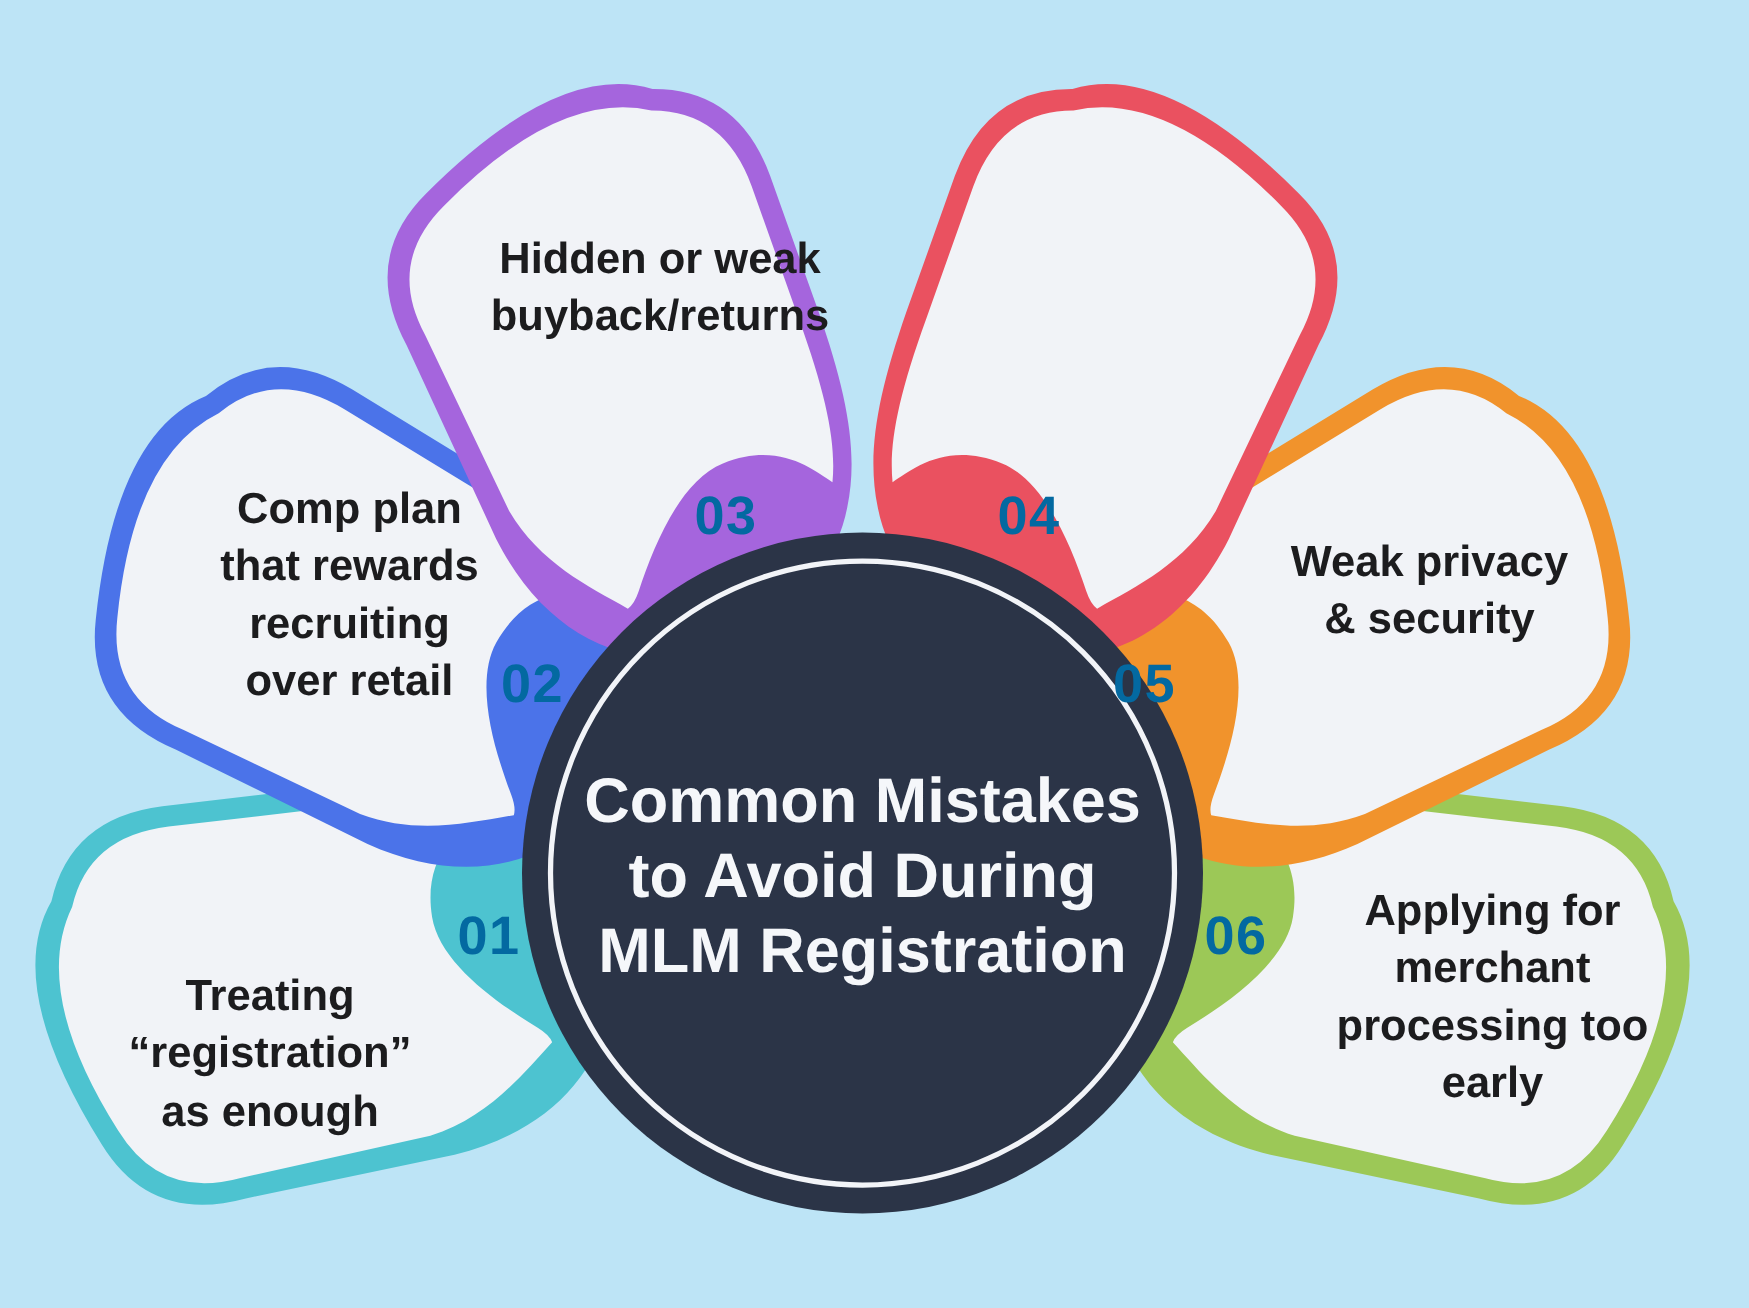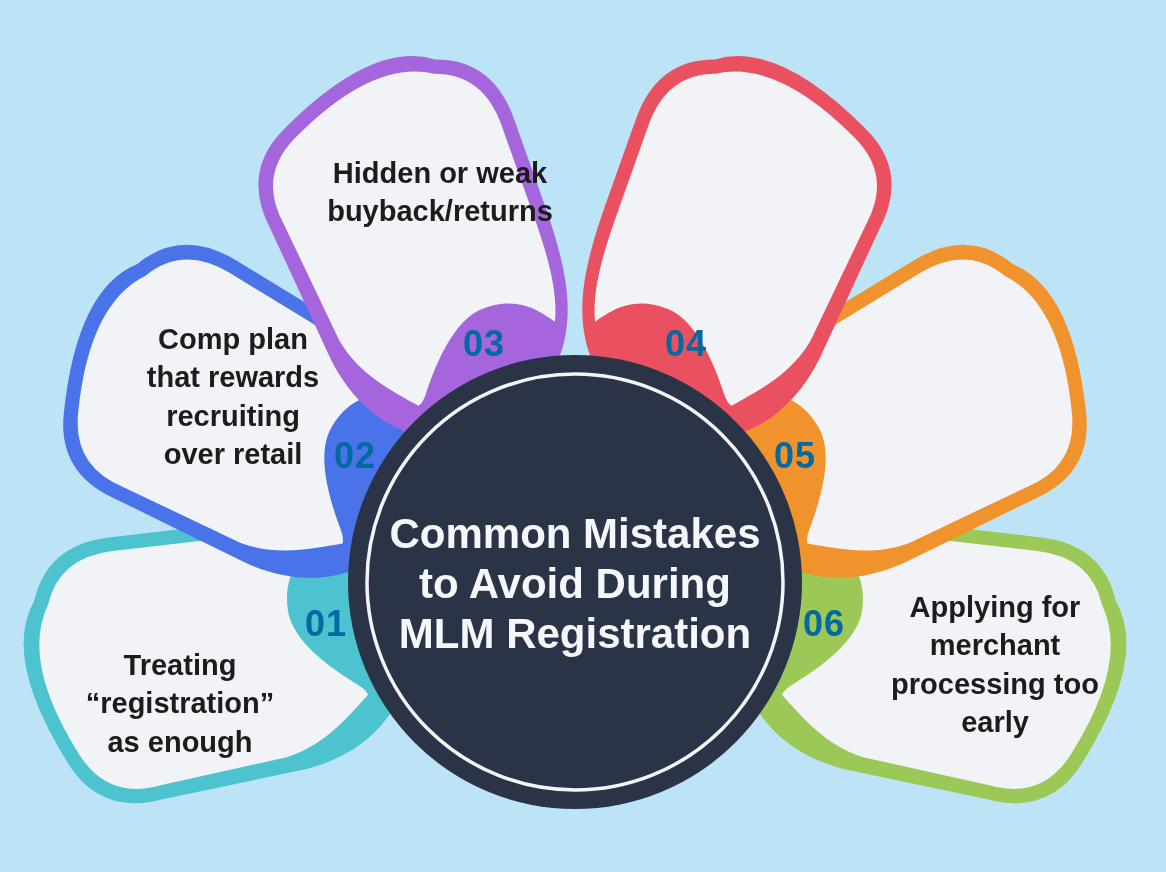--- a/index.html
+++ b/index.html
@@ -112,25 +112,27 @@
 
   <div class="petal-label" style="left:180px;top:659px;margin-top:44px;">Treating
 “registration”
 as enough</div>
   <div class="petal-label" style="left:233px;top:397px;">Comp plan
 that rewards
 recruiting
 over retail</div>
   <div class="petal-label" style="left:440px;top:192px;">Hidden or weak
 buyback/returns</div>
+  <div class="petal-label" style="left:953px;top:394px;">Weak privacy
+&amp; security</div>
   <div class="petal-label" style="left:995px;top:665px;">Applying for
 merchant
 processing too
 early</div>
 
   <div class="petal-number" style="left:326px;top:624px;">01</div>
   <div class="petal-number" style="left:355px;top:456px;">02</div>
   <div class="petal-number" style="left:484px;top:344px;">03</div>
   <div class="petal-number" style="left:666px;top:344px;margin-left:20px;">04</div>
-  <div class="petal-number" style="left:795px;top:456px;text-align:center;">05</div>
+  <div class="petal-number" style="left:763px;top:456px;text-align:center;">05</div>
   <div class="petal-number" style="left:824px;top:624px;">06</div>
 
 </div>
 
 </body></html>

